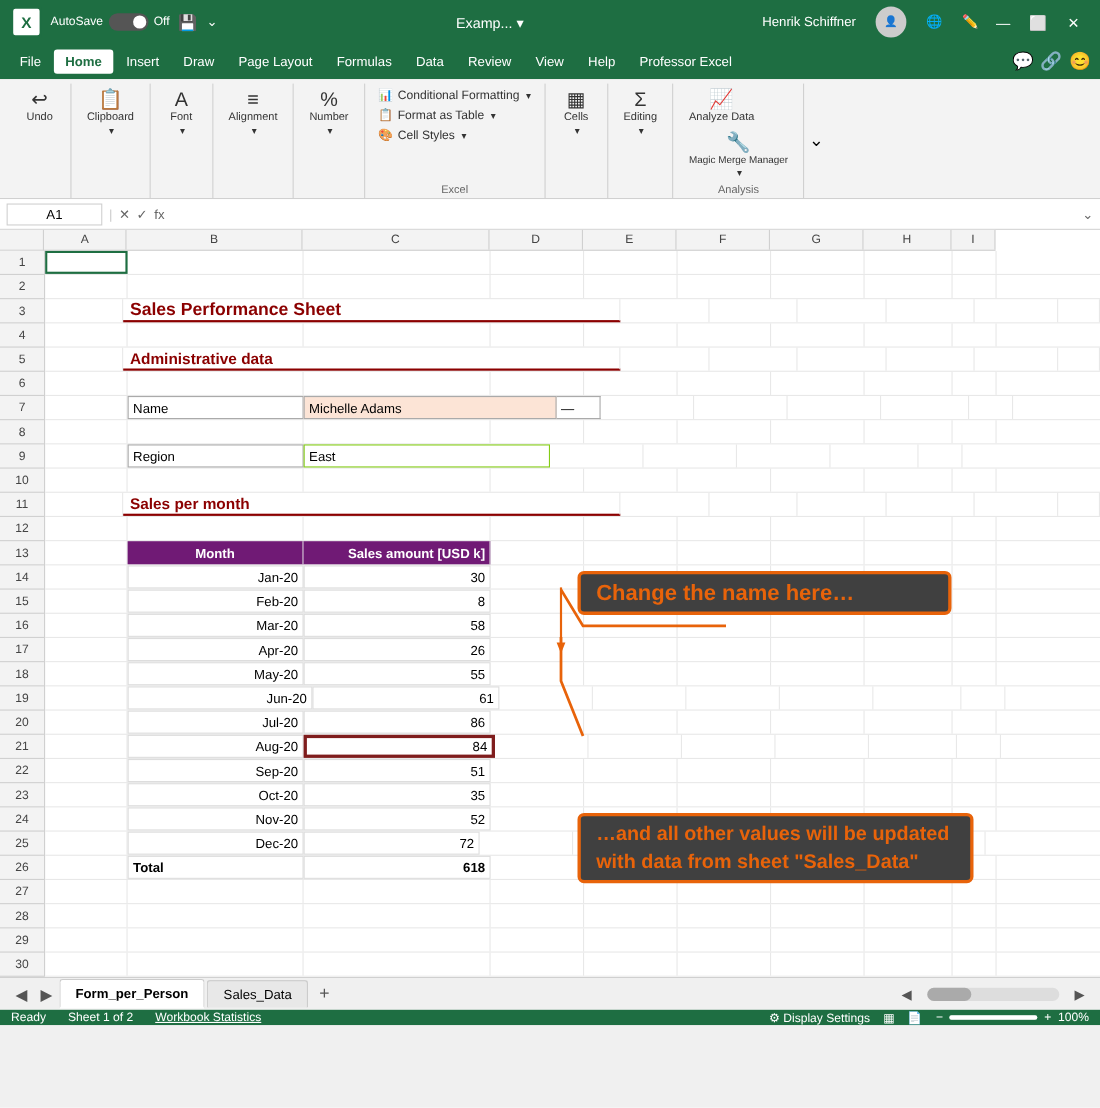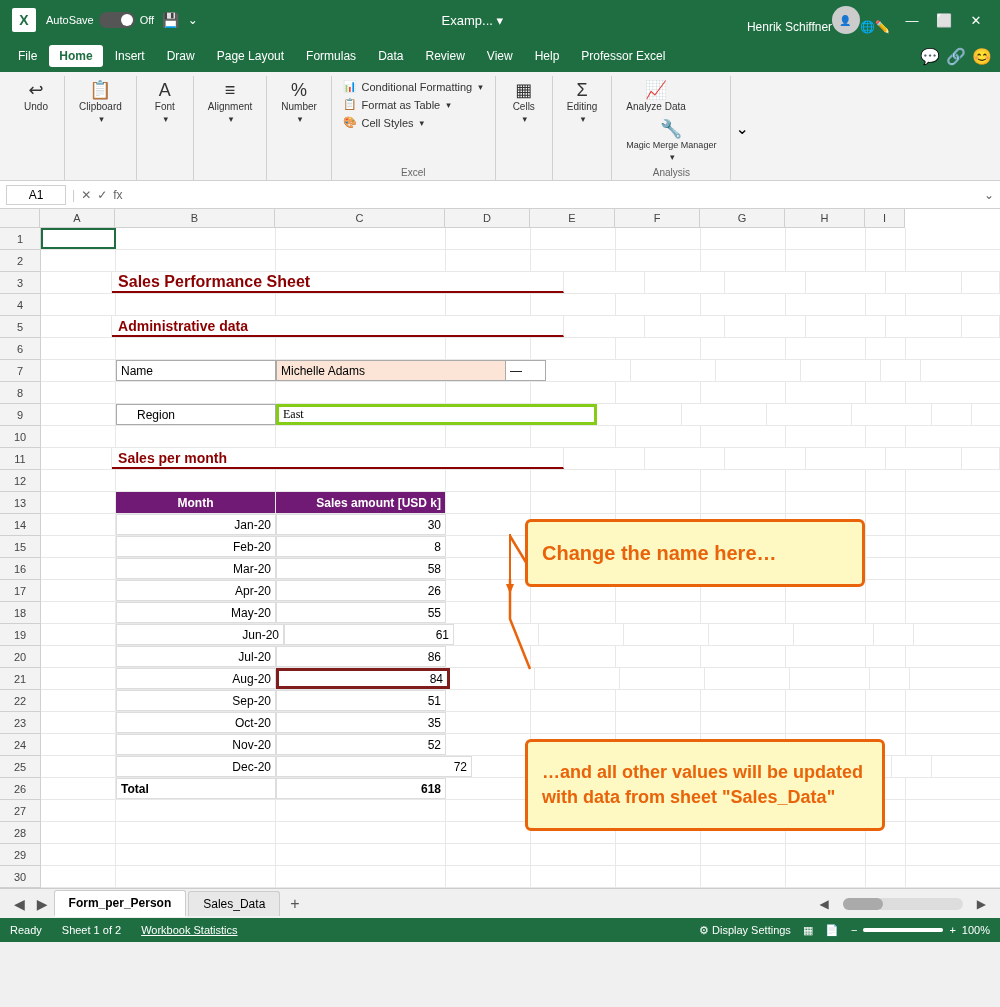--- a/index.html
+++ b/index.html
@@ -42,21 +42,21 @@
       background: white;
       border-radius: 50%;
     }
     .title-center { flex: 1; text-align: center; font-size: 13px; }
     .title-bar-controls { display: flex; gap: 4px; }
     .title-btn { 
       width: 28px; height: 28px; 
       display: flex; align-items: center; justify-content: center;
       cursor: pointer; border-radius: 3px; font-size: 13px;
     }
-    .user-area { display: flex; align-items: flex-end; gap: 0; font-size: 12px; }
+    .user-area { display: flex; align-items: center; gap: 18px; font-size: 12px; }
     .avatar { width: 28px; height: 28px; border-radius: 50%; background: #ccc; overflow: hidden; display:flex;align-items:center;justify-content:center;font-size:10px;color:#555; }
 
     
     .menu-bar {
       background: #1e6e42;
       color: white;
       height: 32px;
       display: flex;
       align-items: center;
       padding: 0 8px;
@@ -112,21 +112,21 @@
     .formula-bar {
       background: white;
       border-bottom: 1px solid #d0d0d0;
       height: 28px;
       display: flex;
       align-items: center;
       padding: 0 6px;
       gap: 6px;
     }
     .cell-ref {
-      width: 60px; border: 1px solid #d0d0d0; padding: 2px 20px;
+      width: 87px; border: 1px solid #d0d0d0; padding: 2px 20px;
       font-size: 12px; text-align: center;
     }
     .formula-icons { display: flex; gap: 6px; color: #666; cursor: pointer; }
     .formula-input { flex: 1; border: none; outline: none; font-size: 12px; padding: 2px 4px; }
     .expand-btn { color: #666; cursor: pointer; }
 
     
     .spreadsheet-container {
       display: flex;
       flex-direction: column;
@@ -171,23 +171,23 @@
     }
     .cell-selected { border: 2px solid #1e6e42 !important; }
     .cell-right { justify-content: flex-end; }
     .cell-bold { font-weight: bold; }
     .cell-dark-red { color: #8b0000; font-weight: bold; }
     .cell-red-bg { background: #701a75; color: white; font-weight: bold; }
     .cell-light-orange { background: #fce4d6; }
     .annotation-box {
       position: absolute;
       border: 3px solid #e8630a;
-      background: #fef9c3;
+      background: #404040;
       border-radius: 6px;
-      padding: 18px 14px;
+      padding: 4px 14px;
       font-size: 20px;
       font-weight: bold;
       color: #e8630a;
       line-height: 1.3;
     }
     .spreadsheet-wrapper { position: relative; }
 
     
     .sheet-tabs-bar {
       background: #f0f0f0;
@@ -212,21 +212,21 @@
     .sheet-tab:not(.active) { background: #e8e8e8; }
     .add-sheet-btn { padding: 4px 8px; cursor: pointer; color: #555; font-size: 16px; }
     .tabs-spacer { flex: 1; }
     .scroll-btns { display: flex; gap: 4px; color: #555; }
     .scroll-btn { cursor: pointer; padding: 2px 6px; }
 
     
     .status-bar {
       background: #1e6e42;
       color: white;
-      height: 24px;
+      height: 14px;
       display: flex;
       align-items: center;
       padding: 0 10px;
       font-size: 11px;
       gap: 20px;
     }
     .status-right { margin-left: auto; display: flex; gap: 12px; align-items: center; }
     .zoom-control { display: flex; align-items: center; gap: 6px; }
 
     
@@ -563,22 +563,22 @@
           <div class="grid-cell cw-d"></div>
           <div class="grid-cell cw-e"></div>
           <div class="grid-cell cw-f"></div>
           <div class="grid-cell cw-g"></div>
           <div class="grid-cell cw-h"></div>
           <div class="grid-cell cw-i"></div>
         </div>
 
         <div class="grid-row row-h">
           <div class="grid-cell cw-a"></div>
-          <div class="grid-cell cw-b" style="border:1px solid #aaa;padding-left:20px;">Region</div>
-          <div class="grid-cell" style="width:321px;border:3px solid #84cc16;padding-left:4px;font-family:Liberation Serif, serif;">East</div>
+          <div class="grid-cell cw-b" style="border:1px solid #aaa;padding-left:4px;">Region</div>
+          <div class="grid-cell" style="width:224px;border:1px solid #84cc16;padding-left:4px;">East</div>
           <div class="grid-cell cw-e"></div>
           <div class="grid-cell cw-f"></div>
           <div class="grid-cell cw-g"></div>
           <div class="grid-cell cw-h"></div>
           <div class="grid-cell cw-i"></div>
         </div>
 
         <div class="grid-row row-h">
           <div class="grid-cell cw-a"></div>
           <div class="grid-cell cw-b"></div>
@@ -743,21 +743,21 @@
           <div class="grid-cell cw-d"></div>
           <div class="grid-cell cw-e"></div>
           <div class="grid-cell cw-f"></div>
           <div class="grid-cell cw-g"></div>
           <div class="grid-cell cw-h"></div>
           <div class="grid-cell cw-i"></div>
         </div>
         <div class="grid-row row-h">
           <div class="grid-cell cw-a"></div>
           <div class="grid-cell" style="width:160px;justify-content:flex-end;border:1px solid #ddd;">Dec-20</div>
-          <div class="grid-cell cell-right" style="width:196px;border:1px solid #ddd;">72</div>
+          <div class="grid-cell cell-right" style="width:160px;border:1px solid #ddd;">72</div>
           <div class="grid-cell cw-d"></div>
           <div class="grid-cell cw-e"></div>
           <div class="grid-cell cw-f"></div>
           <div class="grid-cell cw-g"></div>
           <div class="grid-cell cw-h"></div>
           <div class="grid-cell cw-i"></div>
         </div>
 
         <div class="grid-row row-h">
           <div class="grid-cell cw-a"></div>

